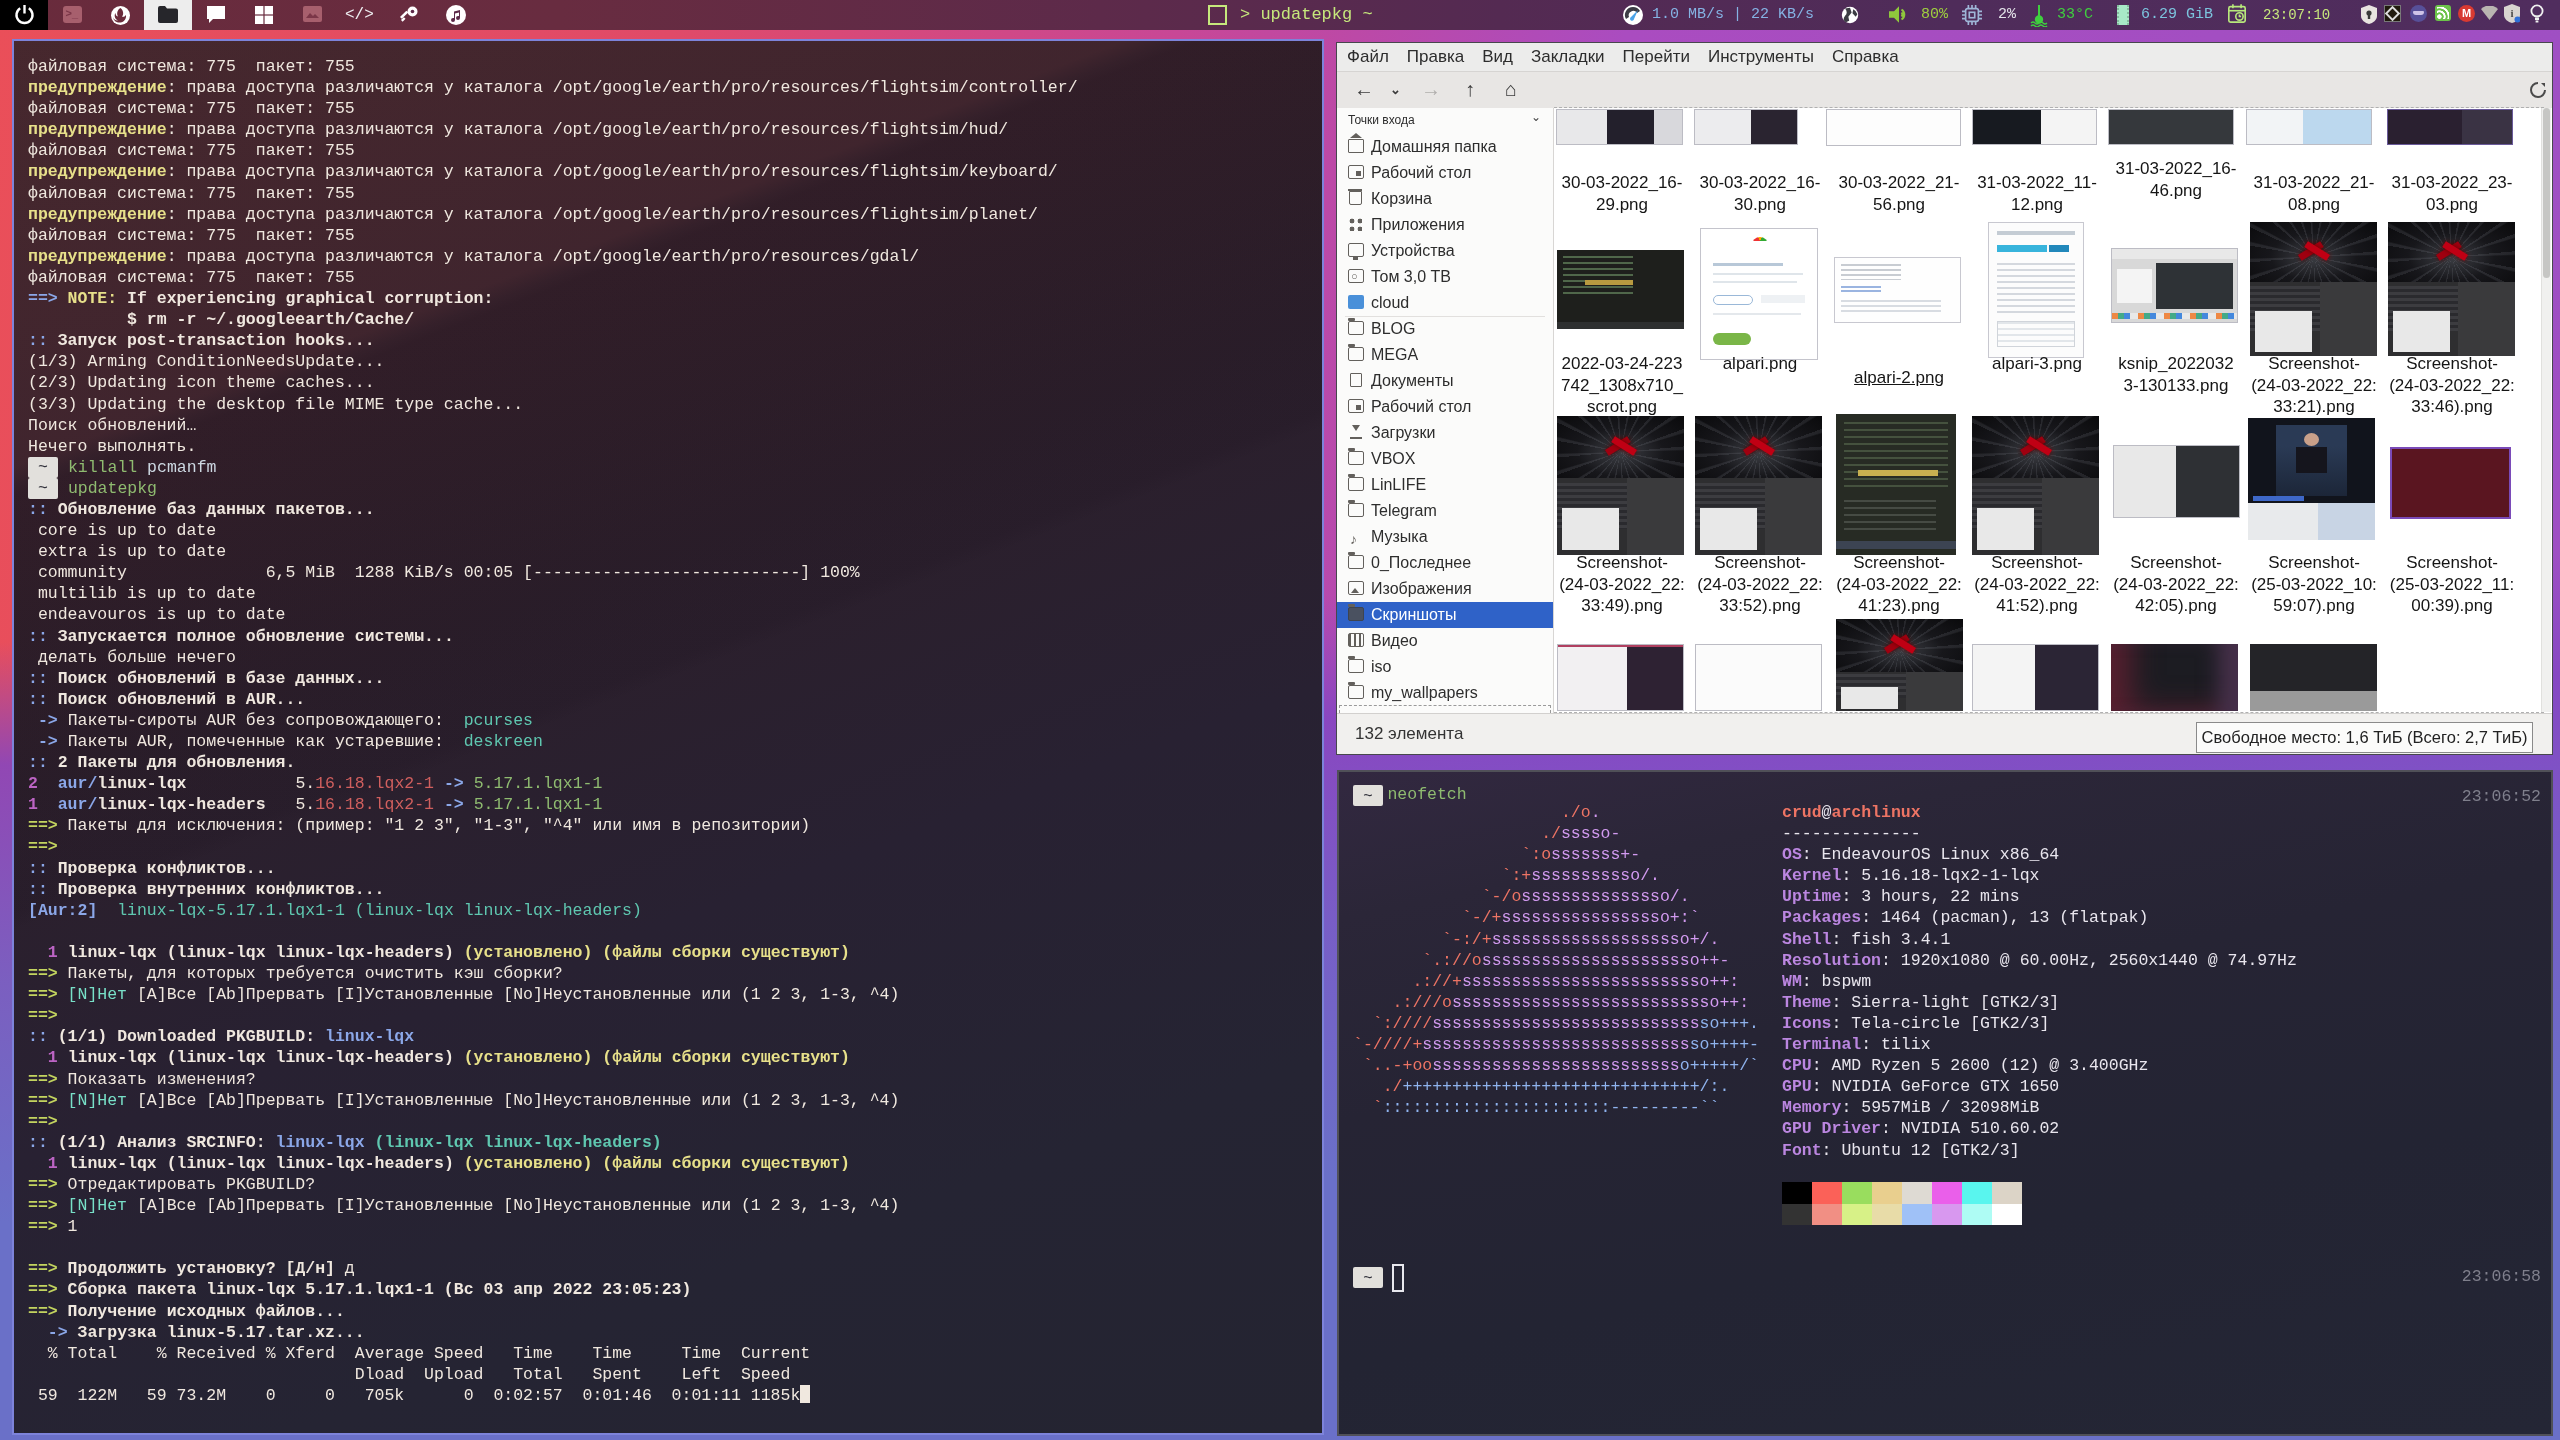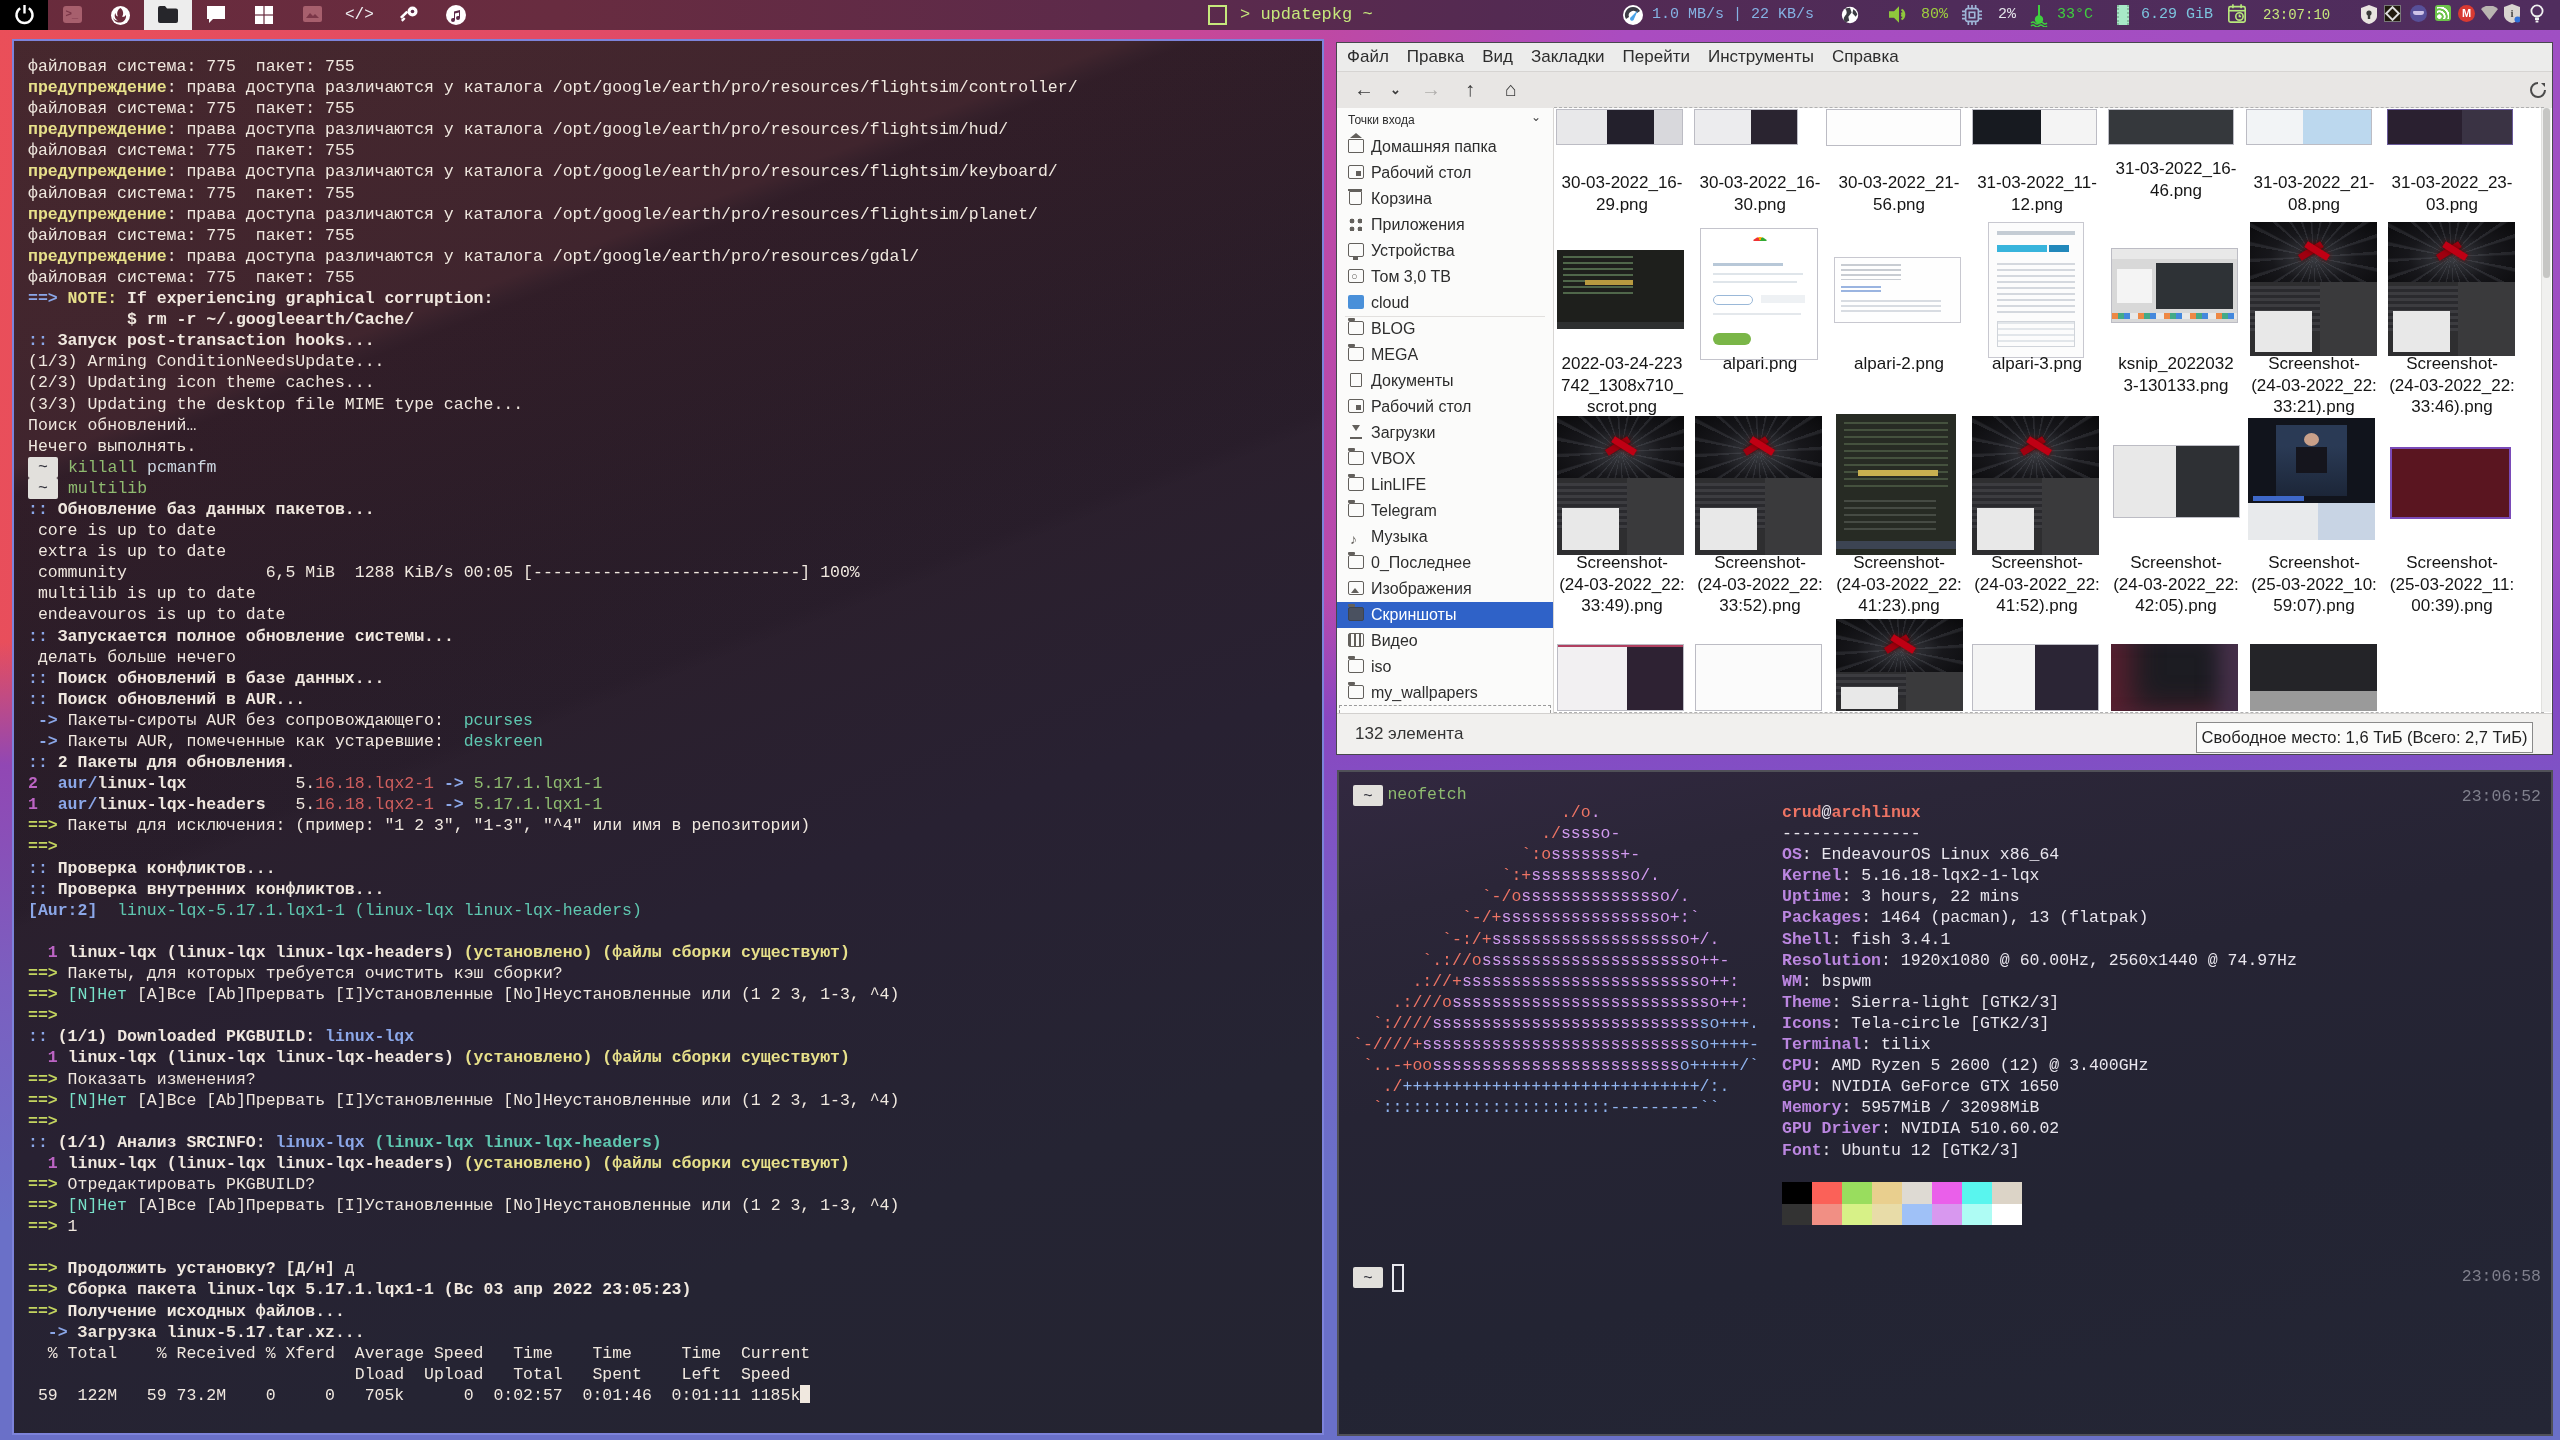--- a/index.html
+++ b/index.html
@@ -227,21 +227,21 @@
 <span class="w">файловая система: 775  пакет: 755</span>
 <span class="b f">==&gt; </span><span class="y f">NOTE:</span><span class="w f"> If experiencing graphical corruption:</span>
 <span class="w f">          $ rm -r ~/.googleearth/Cache/</span>
 <span class="b f">:: </span><span class="w f">Запуск post-transaction hooks...</span>
 <span class="w">(1/3) Arming ConditionNeedsUpdate...</span>
 <span class="w">(2/3) Updating icon theme caches...</span>
 <span class="w">(3/3) Updating the desktop file MIME type cache...</span>
 <span class="w">Поиск обновлений…</span>
 <span class="w">Нечего выполнять.</span>
 <span class="pbox">~</span> <span class="g">killall</span><span style="color:#cdd8e2"> pcmanfm</span>
-<span class="pbox">~</span> <span class="g">multilib</span>
+<span class="pbox">~</span> <span class="g">updatepkg</span>
 <span class="b f">:: </span><span class="w f">Обновление баз данных пакетов...</span>
 <span class="w"> core is up to date</span>
 <span class="w"> extra is up to date</span>
 <span class="w"> community              6,5 MiB  1288 KiB/s 00:05 [---------------------------] 100%</span>
 <span class="w"> multilib is up to date</span>
 <span class="w"> endeavouros is up to date</span>
 <span class="b f">:: </span><span class="w f">Запускается полное обновление системы...</span>
 <span class="w"> делать больше нечего</span>
 <span class="b f">:: </span><span class="w f">Поиск обновлений в базе данных...</span>
 <span class="b f">:: </span><span class="w f">Поиск обновлений в AUR...</span>
@@ -413,21 +413,21 @@
 <div class="thumb" style="left:2250px;top:644px;width:127px;height:67px;background:linear-gradient(180deg,#242428 0 70%,#9a9a9a 70%)"></div>
 <div class="flab" style="left:1552px;top:172px;">30-03-2022_16-<br>29.png</div>
 <div class="flab" style="left:1690px;top:172px;">30-03-2022_16-<br>30.png</div>
 <div class="flab" style="left:1829px;top:172px;">30-03-2022_21-<br>56.png</div>
 <div class="flab" style="left:1967px;top:172px;">31-03-2022_11-<br>12.png</div>
 <div class="flab" style="left:2106px;top:158px;">31-03-2022_16-<br>46.png</div>
 <div class="flab" style="left:2244px;top:172px;">31-03-2022_21-<br>08.png</div>
 <div class="flab" style="left:2382px;top:172px;">31-03-2022_23-<br>03.png</div>
 <div class="flab" style="left:1552px;top:353px;">2022-03-24-223<br>742_1308x710_<br>scrot.png</div>
 <div class="flab" style="left:1690px;top:353px;">alpari.png</div>
-<div class="flab" style="left:1829px;top:353px;">alpari-2.png</div>
+<div class="flab" style="left:1829px;top:367px;text-decoration:underline;">alpari-2.png</div>
 <div class="flab" style="left:1967px;top:353px;">alpari-3.png</div>
 <div class="flab" style="left:2106px;top:353px;">ksnip_2022032<br>3-130133.png</div>
 <div class="flab" style="left:2244px;top:353px;">Screenshot-<br>(24-03-2022_22:<br>33:21).png</div>
 <div class="flab" style="left:2382px;top:353px;">Screenshot-<br>(24-03-2022_22:<br>33:46).png</div>
 <div class="flab" style="left:1552px;top:552px;">Screenshot-<br>(24-03-2022_22:<br>33:49).png</div>
 <div class="flab" style="left:1690px;top:552px;">Screenshot-<br>(24-03-2022_22:<br>33:52).png</div>
 <div class="flab" style="left:1829px;top:552px;">Screenshot-<br>(24-03-2022_22:<br>41:23).png</div>
 <div class="flab" style="left:1967px;top:552px;">Screenshot-<br>(24-03-2022_22:<br>41:52).png</div>
 <div class="flab" style="left:2106px;top:552px;">Screenshot-<br>(24-03-2022_22:<br>42:05).png</div>
 <div class="flab" style="left:2244px;top:552px;">Screenshot-<br>(25-03-2022_10:<br>59:07).png</div>

